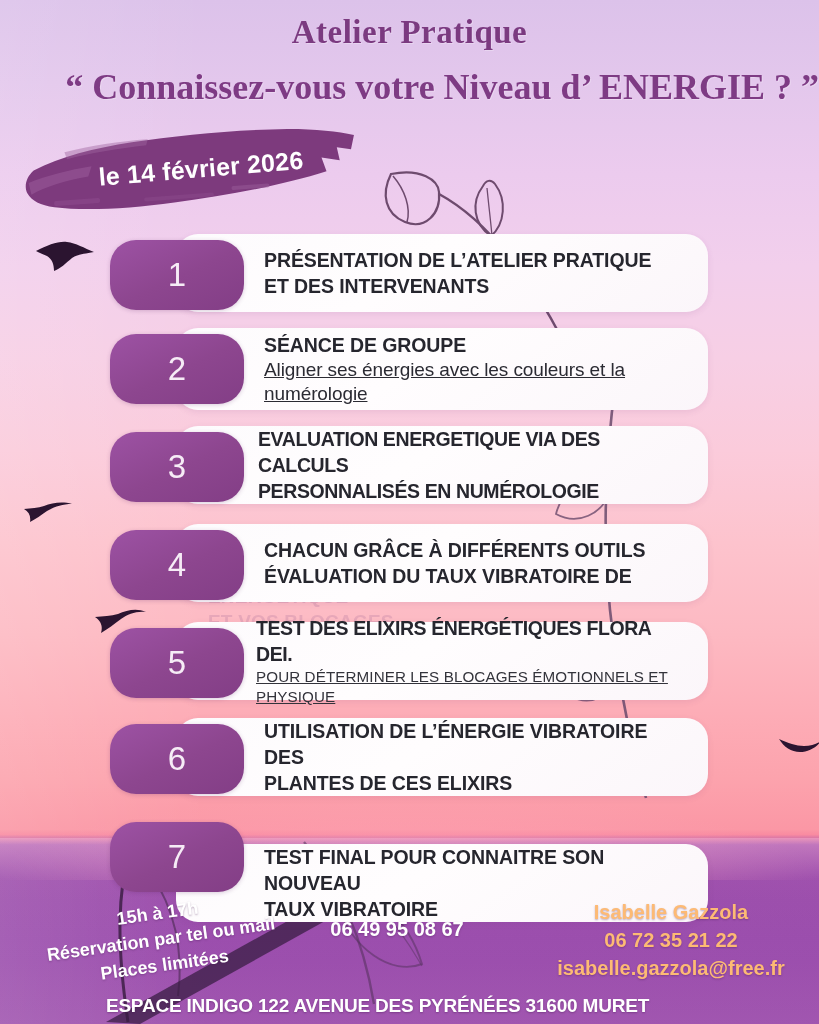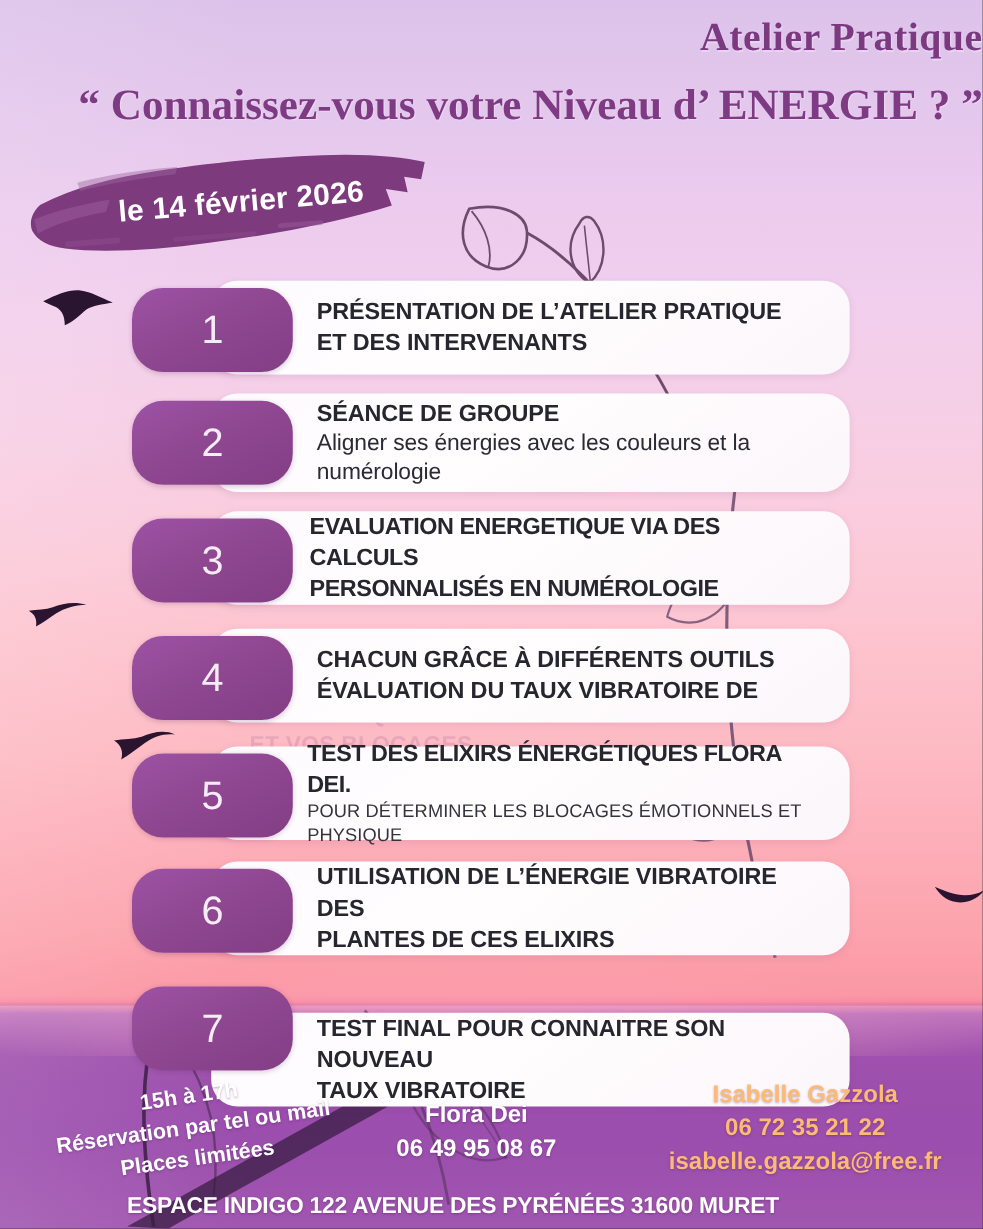--- a/index.html
+++ b/index.html
@@ -63,21 +63,21 @@
 
   
   .bird { position: absolute; pointer-events: none; }
   .deco-plant { position: absolute; pointer-events: none; }
 
   
   .title-main {
     position: absolute;
     left: 0; top: 14px;
     width: 819px;
-    text-align: right;
+    text-align: center;
     font-family: "Liberation Serif", serif;
     font-weight: 700;
     font-size: 33px;
     letter-spacing: 0.5px;
     color: #7b3a80;
     text-shadow: 1px 1px 0 rgba(255,255,255,0.28);
   }
   .title-sub {
     position: absolute;
     left: 0; top: 66px;
@@ -177,20 +177,21 @@
     line-height: 26px;
     letter-spacing: -0.1px;
   }
   .step-title.tight { letter-spacing: -0.4px; }
   .step-sub {
     color: #2b2b33;
     font-weight: 400;
     font-size: 19px;
     line-height: 24px;
     letter-spacing: -0.1px;
+    text-decoration: underline;
   }
   .step-sub.small {
     font-size: 15.2px;
     line-height: 20px;
     letter-spacing: 0.1px;
     color: #33333b;
   }
 
   
   .footer-left {
@@ -395,21 +396,20 @@
 
   </div>
 
   <div class="footer-left">
     <div>15h à 17h</div>
     <div>Réservation par tel ou mail</div>
     <div>Places limitées</div>
   </div>
 
   <div class="footer-mid">
-    <div>Flora Dei</div>
     <div>06 49 95 08 67</div>
   </div>
 
   <div class="footer-right">
     <div>Isabelle Gazzola</div>
     <div>06 72 35 21 22</div>
     <div>isabelle.gazzola@free.fr</div>
   </div>
 
   <div class="footer-address">ESPACE INDIGO 122 AVENUE DES PYRÉNÉES 31600 MURET</div>

